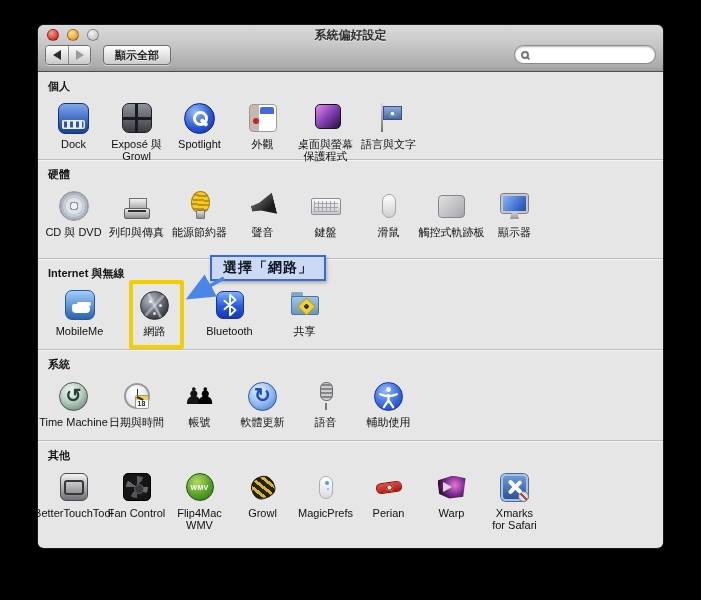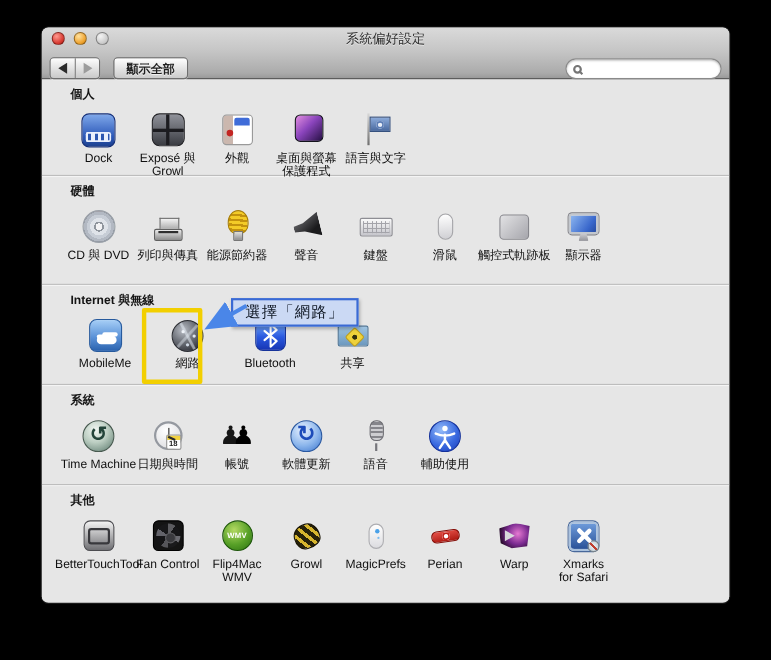--- a/index.html
+++ b/index.html
@@ -3,41 +3,41 @@
 <meta charset="utf-8">
 <style>
   html,body{margin:0;padding:0;background:#000;}
   body{width:701px;height:600px;position:relative;font-family:"Liberation Sans",sans-serif;overflow:hidden;}
   *{box-sizing:border-box;}
 
   
   .window{position:absolute;left:38px;top:25px;width:625px;height:523px;border-radius:6px;overflow:hidden;background:#e6e6e6;box-shadow:0 0 0 1px #1a1a1a;}
   .chrome{height:47px;background:linear-gradient(180deg,#dadada 0%,#c6c6c6 45%,#ababab 90%,#9a9a9a 100%);border-bottom:1px solid #4f4f4f;position:relative;}
   .titlebar{height:20px;display:flex;align-items:center;justify-content:center;position:relative;}
-  .title{font-size:12px;font-weight:normal;color:#2e2e2e;text-shadow:0 1px 0 rgba(255,255,255,.55);text-align:right;}
+  .title{font-size:12px;font-weight:bold;color:#2e2e2e;text-shadow:0 1px 0 rgba(255,255,255,.55);text-align:right;}
   .lights{position:absolute;left:9px;top:4px;display:flex;gap:8px;}
   .tl{width:12px;height:12px;border-radius:50%;border:1px solid rgba(0,0,0,.35);}
   .tl.red{background:radial-gradient(circle at 35% 30%,#ff9a90,#d93b32 65%,#a81b12);}
   .tl.yel{background:radial-gradient(circle at 35% 30%,#ffe2a0,#efa32f 65%,#c57c10);}
   .tl.gry{background:radial-gradient(circle at 35% 30%,#f4f4f4,#c9c9c9 70%,#a8a8a8);}
-  .toolbar{height:27px;display:flex;align-items:flex-end;padding:0 7px;}
+  .toolbar{height:27px;display:flex;align-items:flex-start;padding:0 7px;}
   .nav{display:flex;height:20px;border:1px solid #6e6e6e;border-radius:4px;overflow:hidden;box-shadow:0 1px 0 rgba(255,255,255,.5);}
   .navbtn{width:22px;height:100%;background:linear-gradient(#fdfdfd,#c9c9c9);display:flex;align-items:center;justify-content:center;border:none;}
   .navbtn+.navbtn{border-left:1px solid #8b8b8b;}
   .tri-l{width:0;height:0;border:5px solid transparent;border-left:0;border-right:8px solid #2b2b2b;}
   .tri-r{width:0;height:0;border:5px solid transparent;border-right:0;border-left:8px solid #9c9c9c;}
   .showall{margin-left:12px;height:20px;padding:0 11px;border:1px solid #6e6e6e;border-radius:4px;background:linear-gradient(#fefefe,#cbcbcb);font-family:inherit;font-size:11px;font-weight:bold;color:#1f1f1f;text-shadow:0 1px 0 rgba(255,255,255,.6);box-shadow:0 1px 0 rgba(255,255,255,.5);}
   .search{margin-left:auto;width:142px;height:19px;border:1px solid #8a8a8a;border-radius:10px;background:#fff;box-shadow:inset 0 1px 2px rgba(0,0,0,.3);display:flex;align-items:center;padding:0 4px 0 6px;}
   .mag{width:8px;height:8px;border:2px solid #757575;border-radius:50%;position:relative;flex:none;}
   .mag::after{content:"";position:absolute;width:2px;height:4px;background:#757575;right:-2px;bottom:-3px;transform:rotate(-45deg);}
   .search input{flex:1;min-width:0;border:none;outline:none;background:transparent;font-family:inherit;font-size:11px;margin-left:4px;}
 
   
   .content{height:475px;background:#e6e6e6;display:flex;flex-direction:column;}
-  .sec{border-bottom:1px solid #bdbdbd;box-shadow:0 1px 0 rgba(255,255,255,.55);padding-top:8px;padding-left:16px;}
+  .sec{border-bottom:1px solid #bdbdbd;box-shadow:0 1px 0 rgba(255,255,255,.55);padding-top:8px;}
   .s1{height:88px;}.s2{height:99px;}.s3{height:91px;}.s4{height:91px;}.s5{flex:1;border-bottom:none;box-shadow:none;}
   .sec-h{font-size:11px;font-weight:bold;color:#141414;padding-left:10px;height:13px;line-height:13px;}
   .row{display:flex;margin-top:8px;padding-left:4px;}
   .item{width:63px;display:flex;flex-direction:column;align-items:center;flex:none;cursor:default;}
   .r-net .item{width:75px;}
   .lbl{margin-top:3px;font-size:11px;line-height:12px;text-align:center;white-space:pre-line;width:max-content;max-width:88px;color:#101010;}
   .icw{width:34px;height:34px;display:flex;align-items:center;justify-content:center;position:relative;flex:none;}
   .ig{position:relative;display:flex;align-items:center;justify-content:center;}
 
   
@@ -118,21 +118,21 @@
   .i-warp{width:28px;height:23px;background:radial-gradient(circle at 60% 40%,#e678d2,#7a2a90 45%,#180618 85%);clip-path:polygon(0 22%,55% 0,100% 12%,92% 92%,42% 100%,6% 80%);}
   .i-warp::after{content:"";width:0;height:0;border:5px solid transparent;border-left:9px solid #d8d8dc;margin-left:-4px;}
   .i-xmarks{width:27px;height:27px;border-radius:5px;background:linear-gradient(180deg,#6d9ada,#2a5298);border:2px solid #aac1dd;box-shadow:0 0 0 1px #48689a;}
   .i-xmarks::before,.i-xmarks::after{content:"";position:absolute;left:50%;top:50%;width:3.5px;height:17px;background:#fff;border-radius:2px;}
   .i-xmarks::before{transform:translate(-50%,-50%) rotate(45deg);}
   .i-xmarks::after{transform:translate(-50%,-50%) rotate(-45deg);}
   .compass{position:absolute;right:-3px;bottom:-3px;width:11px;height:11px;border-radius:50%;background:linear-gradient(45deg,transparent 42%,#c04030 42% 58%,transparent 58%),radial-gradient(circle,#eef4f8,#b8c4cc);border:1px solid #78848c;}
 
   
   .hl-box{position:absolute;left:129px;top:280px;width:55px;height:69px;border:4px solid #f2cf00;border-radius:2px;z-index:20;}
-  .callout{position:absolute;left:210px;top:255px;height:26px;padding:0 11px;background:#cbd9f4;border:2px solid #3a6ad4;display:flex;align-items:center;font-size:14px;font-weight:normal;letter-spacing:1px;color:#0e1622;z-index:21;box-shadow:1px 2px 3px rgba(0,0,0,.25);margin-top:16px;}
+  .callout{position:absolute;left:210px;top:255px;height:26px;padding:0 11px;background:#cbd9f4;border:2px solid #3a6ad4;display:flex;align-items:center;font-size:14px;font-weight:bold;letter-spacing:1px;color:#0e1622;z-index:21;box-shadow:1px 2px 3px rgba(0,0,0,.25);}
   .arr{position:absolute;left:178px;top:274px;z-index:21;}
 </style>
 </head>
 <body>
 
 <div class="window">
   <div class="chrome">
     <div class="titlebar">
       <div class="lights">
         <span class="tl red"></span>
@@ -168,20 +168,26 @@
               <div class="ig i-dock"></div>
             </div>
           <div class="lbl">Dock</div>
         </div>
         <div class="item">
           <div class="icw">
               <div class="ig i-expose"></div>
             </div>
           <div class="lbl">Exposé 與
 Growl</div>
+        </div>
+        <div class="item">
+          <div class="icw">
+              <div class="ig i-spotlight"></div>
+            </div>
+          <div class="lbl">Spotlight</div>
         </div>
         <div class="item">
           <div class="icw">
               <div class="ig i-appearance"></div>
             </div>
           <div class="lbl">外觀</div>
         </div>
         <div class="item">
           <div class="icw">
               <div class="ig i-desktop"></div>

